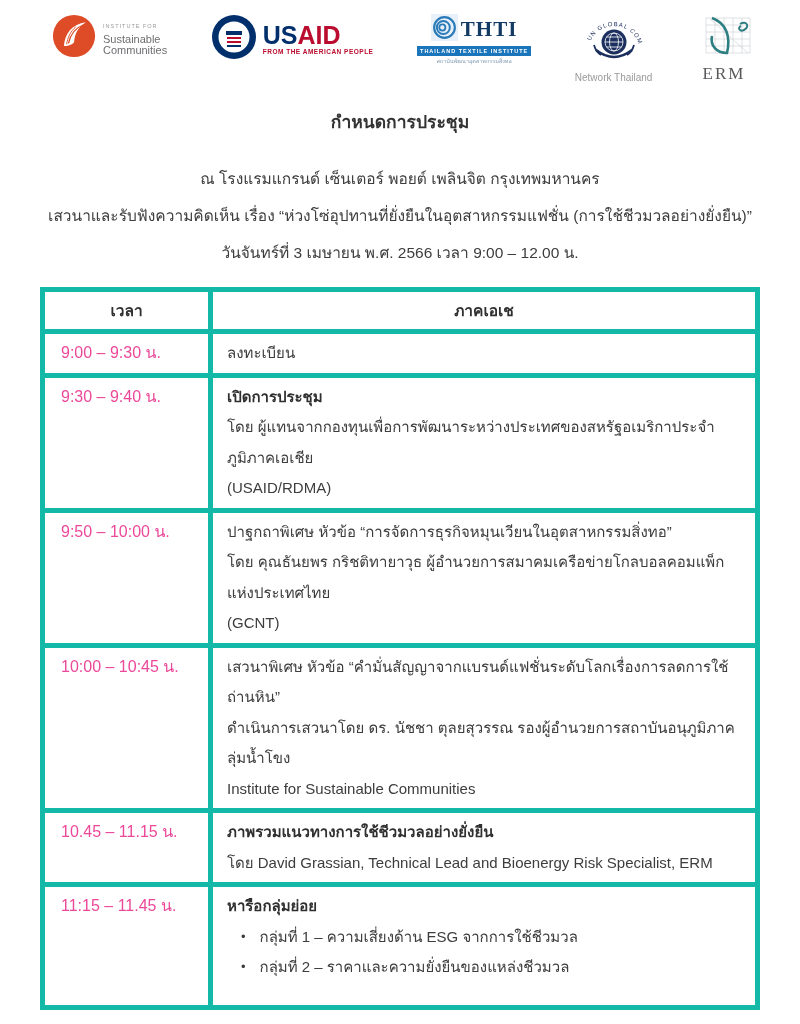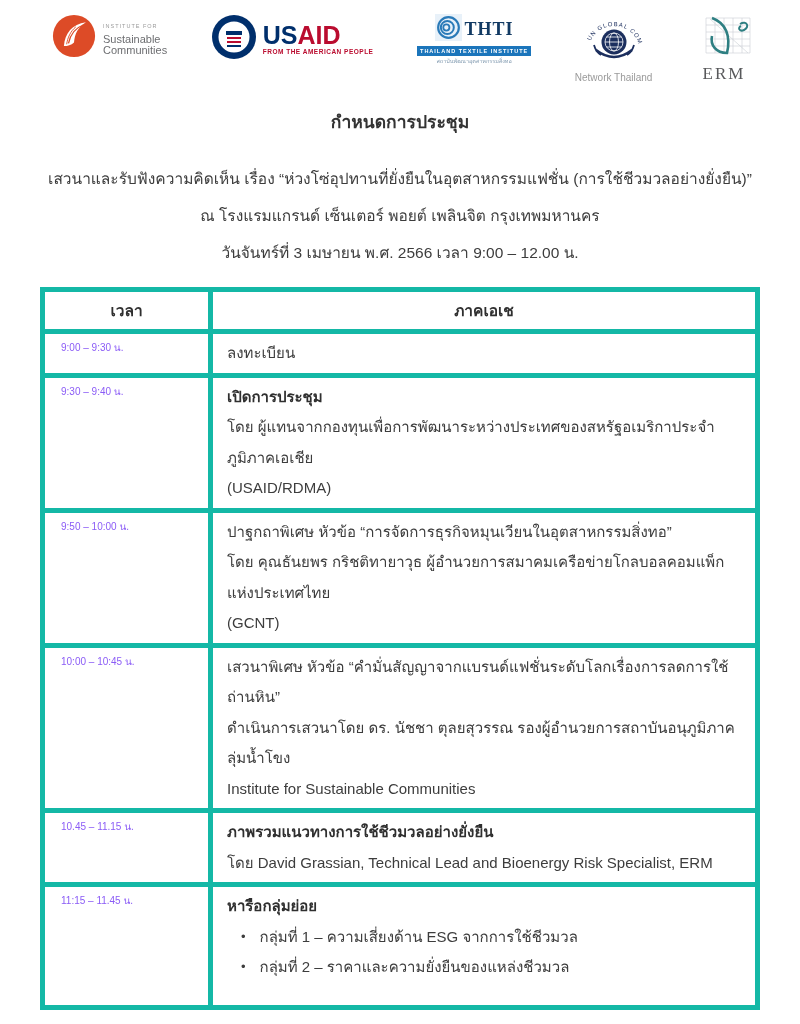--- a/index.html
+++ b/index.html
@@ -22,21 +22,21 @@
   .usaid-text .aid{color:#ba0c2f;}
   .usaid-text .tag{font-size:6.5px;font-weight:bold;color:#ba0c2f;letter-spacing:.5px;margin-top:1px;}
   
   .isc{gap:7px;}
   .isc-text{font-size:11px;line-height:11px;color:#6d6e71;}
   .isc-text .small{font-size:5.5px;letter-spacing:1px;color:#9b9b9b;margin-bottom:2px;}
   
   .thti{display:block;text-align:center;}
   .thti-top{display:flex;align-items:center;gap:3px;justify-content:center;}
   .thti-acronym{font-family:"Liberation Serif","DejaVu Serif",serif;font-weight:bold;
-    font-size:18px;color:#123a63;letter-spacing:1px;}
+    font-size:21px;color:#123a63;letter-spacing:1px;}
   .thti-banner{background:#1b75bb;color:#fff;font-size:5.5px;font-weight:bold;
     letter-spacing:1px;padding:2px 3px;margin-top:1px;}
   .thti-thai{font-size:5.5px;color:#7c96ad;margin-top:1px;}
   
   .ungc{display:block;text-align:center;}
   .ungc-caption{font-size:10px;color:#9a9a9a;margin-top:2px;}
   
   .erm{display:block;text-align:center;}
   .erm-name{font-family:"Liberation Serif","DejaVu Serif",serif;font-size:17px;
     color:#58595b;letter-spacing:2px;margin-top:0;}
@@ -57,21 +57,21 @@
   table.agenda, table.agenda th, table.agenda td{
     border:5px solid #14b8a6;
   }
   table.agenda{border-top:3px solid #2e2e2e;border-bottom:2px solid #2e2e2e;}
   th.col-time{width:155px;}
   table.agenda th{
     font-size:15.5px;font-weight:bold;color:#2f2f2f;
     padding:6px 4px;text-align:center;
   }
   td.time-cell{
-    vertical-align:top;font-size:10px;color:#8b5cf6;
+    vertical-align:top;font-size:16px;color:#ec4899;
     padding:6px 6px 4px 16px;white-space:nowrap;
   }
   td.agenda-cell{
     vertical-align:top;font-size:15px;color:#3d3d3d;
     padding:4px 10px 4px 14px;
   }
   td.agenda-cell .line{line-height:30.5px;}
   td.agenda-cell .line.bold{font-weight:bold;color:#2f2f2f;}
   td.agenda-cell .line.bullet{padding-left:14px;display:flex;gap:14px;}
   td.agenda-cell .line.bullet .dot{font-size:13px;}
@@ -179,22 +179,22 @@
       </svg>
     </span>
     <div class="erm-name">ERM</div>
   </div>
 
 </div>
 
 <div class="doc-title">กำหนดการประชุม</div>
 
 <div class="subtitles">
+  <div>ณ โรงแรมแกรนด์ เซ็นเตอร์ พอยต์ เพลินจิต กรุงเทพมหานคร</div>
   <div>เสวนาและรับฟังความคิดเห็น เรื่อง “ห่วงโซ่อุปทานที่ยั่งยืนในอุตสาหกรรมแฟชั่น (การใช้ชีวมวลอย่างยั่งยืน)”</div>
-  <div>ณ โรงแรมแกรนด์ เซ็นเตอร์ พอยต์ เพลินจิต กรุงเทพมหานคร</div>
   <div>วันจันทร์ที่ 3 เมษายน พ.ศ. 2566 เวลา 9:00 – 12.00 น.</div>
 </div>
 
 <table class="agenda">
   <thead>
     <tr>
       <th class="col-time">เวลา</th>
       <th>ภาคเอเช</th>
     </tr>
   </thead>

